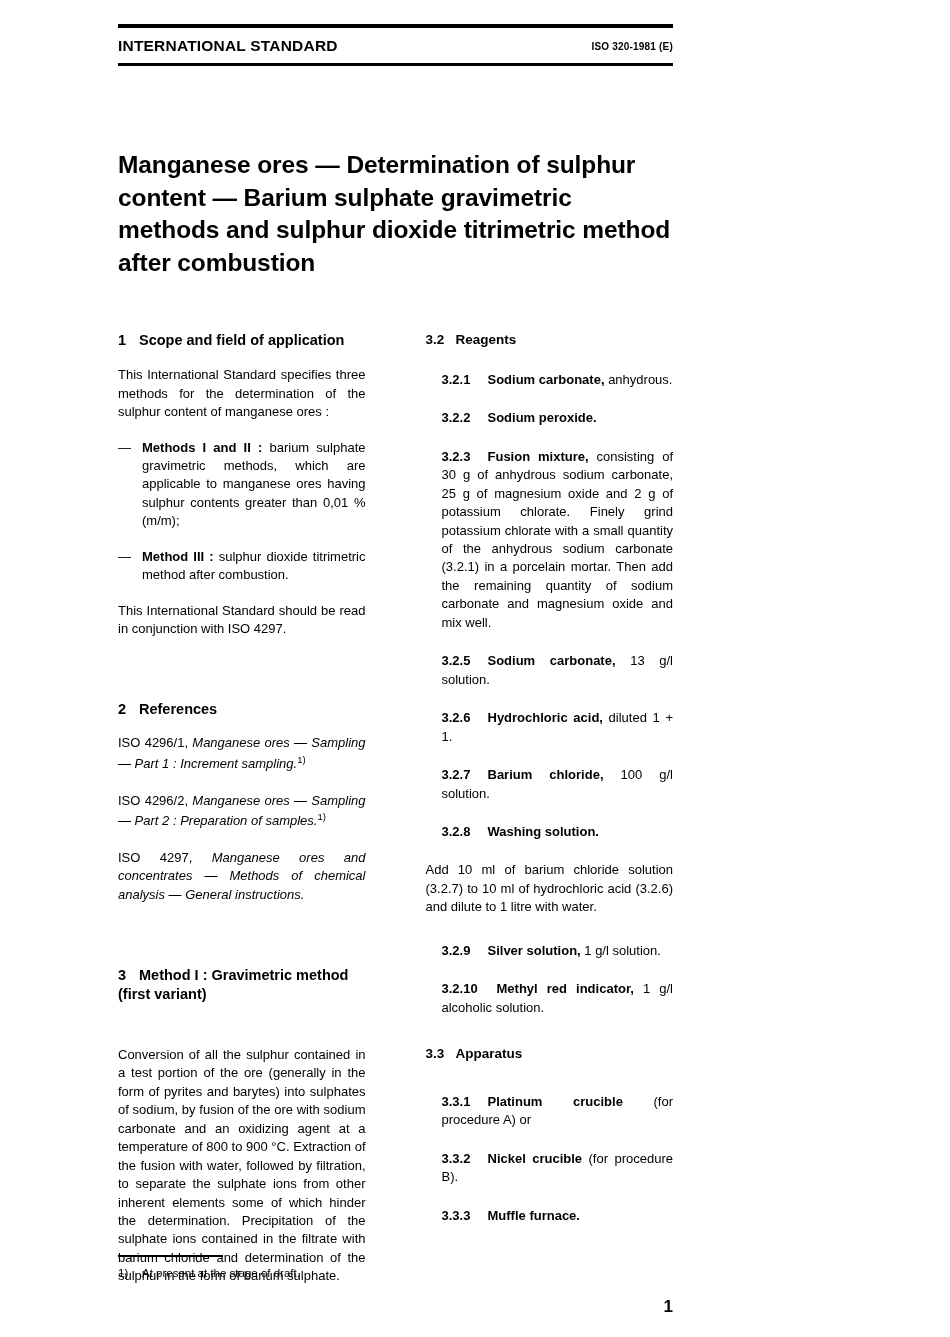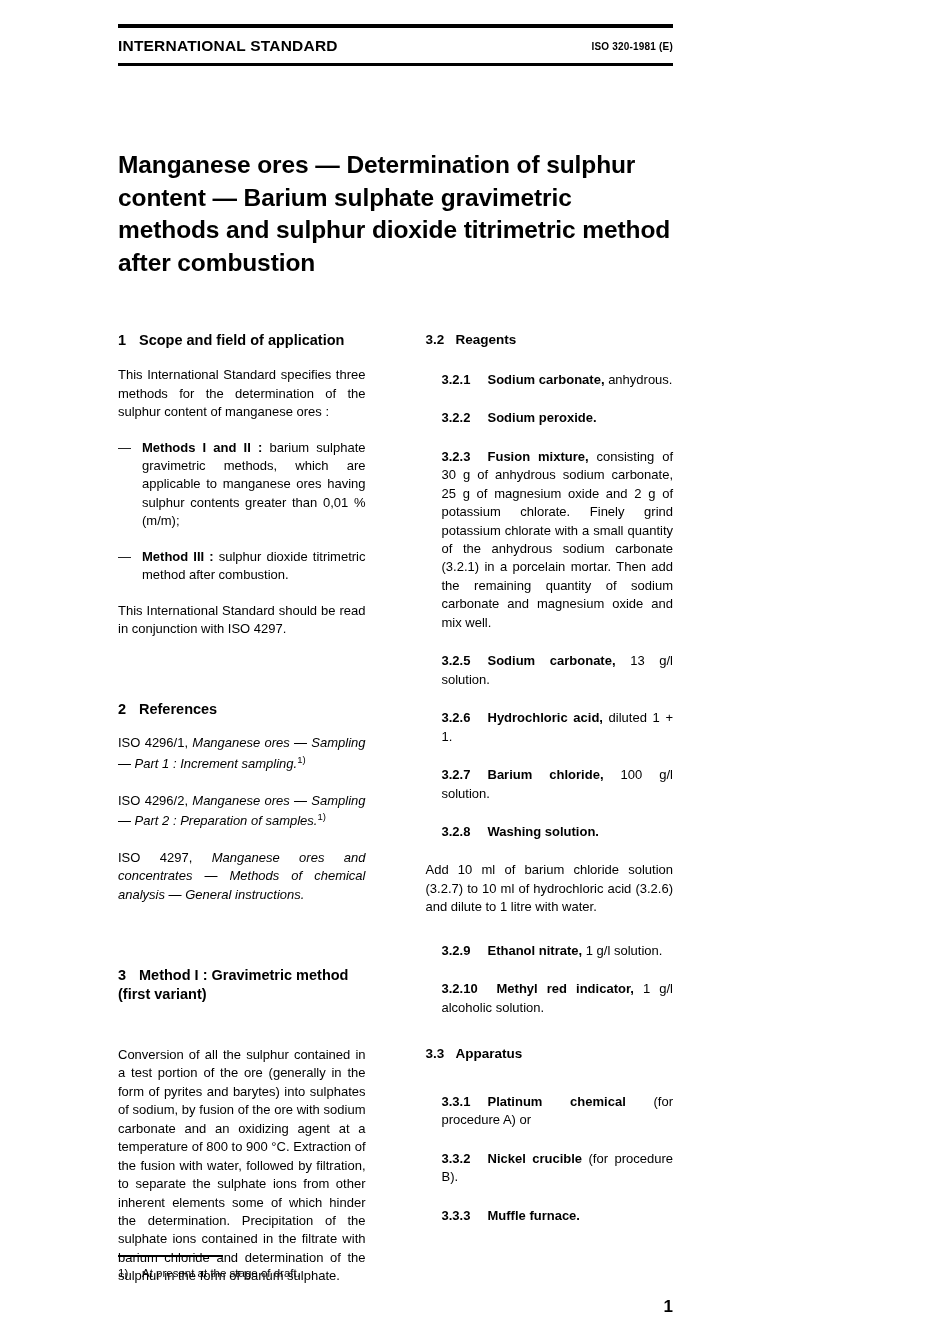--- a/index.html
+++ b/index.html
@@ -269,40 +269,40 @@
 
       <p class="item">
         <span class="lbl"><span class="n">3.2.8</span><span>Washing solution.</span></span><span></span>
       </p>
 
       <p class="body">Add 10 ml of barium chloride solution (3.2.7) to 10 ml of hydrochloric acid (3.2.6) and dilute to 1 litre with water.</p>
 
       <div class="gap-sm"></div>
 
       <p class="item">
-        <span class="lbl"><span class="n">3.2.9</span><span>Ethanol nitrate,</span></span><span> 1 g/l solution.</span>
+        <span class="lbl"><span class="n">3.2.9</span><span>Silver solution,</span></span><span> 1 g/l solution.</span>
       </p>
 
       <p class="item">
         <span class="lbl"><span class="n wide">3.2.10</span><span>Methyl red indicator,</span></span><span> 1 g/l alcoholic solution.</span>
       </p>
 
       <div class="gap-sm"></div>
 
       <h3 class="subsec">
         <span class="num">3.3</span><span>Apparatus</span>
       </h3>
 
       <div class="gap-sm"></div>
 
 
       <div class="gap-sm"></div>
 
       <p class="item">
-        <span class="lbl"><span class="n">3.3.1</span><span>Platinum chemical</span></span><span> (for procedure A) or</span>
+        <span class="lbl"><span class="n">3.3.1</span><span>Platinum crucible</span></span><span> (for procedure A) or</span>
       </p>
 
       <p class="item">
         <span class="lbl"><span class="n">3.3.2</span><span>Nickel crucible</span></span><span> (for procedure B).</span>
       </p>
 
       <p class="item">
         <span class="lbl"><span class="n">3.3.3</span><span>Muffle furnace.</span></span><span></span>
       </p>
 

